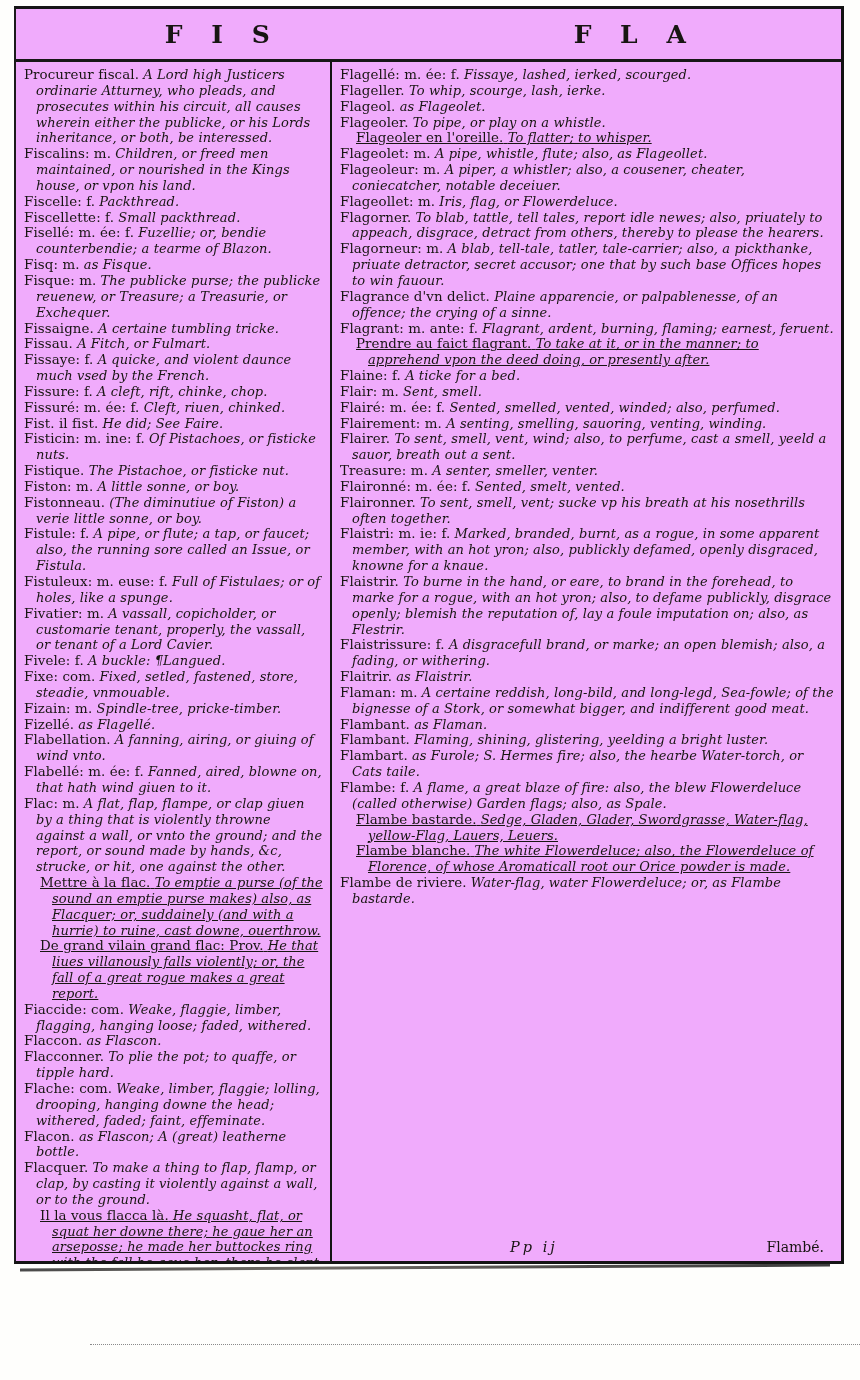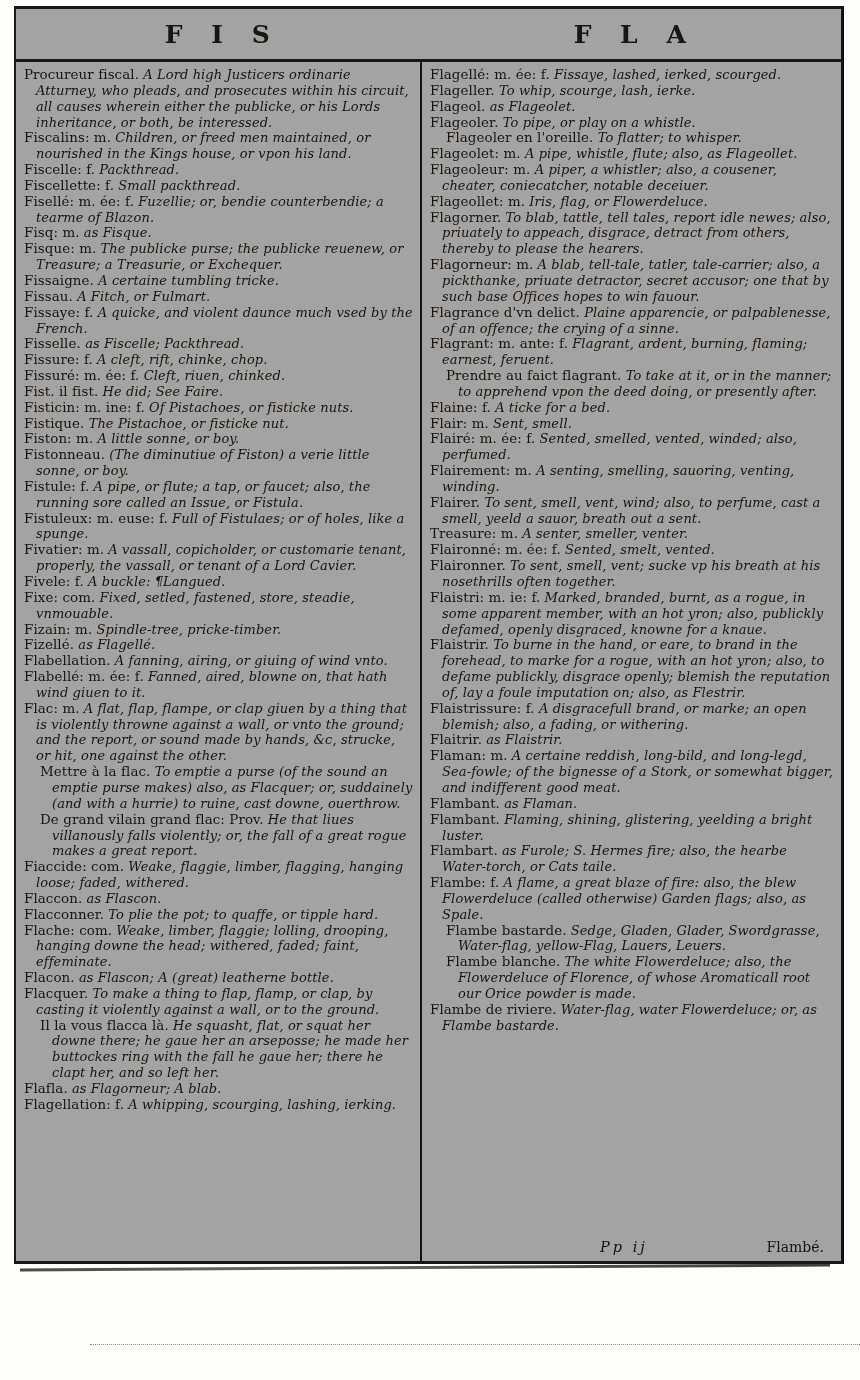--- a/index.html
+++ b/index.html
@@ -11,44 +11,44 @@
     position:relative;
     overflow:hidden;
   }
   .page { position:absolute; inset:0; background:#fefefc; }
   .frame {
     position:absolute; left:14px; top:6px; width:830px; height:1258px;
     border-left:2px solid #1b1b1b;
     border-right:3px solid #111;
     border-top:3px solid #151515;
     border-bottom:3px solid #151515;
-    background:#a3a3a3;
+    background:#f0abfc;
     box-sizing:border-box;
     display:flex; flex-direction:column;
   }
   .running-head {
     height:50px; display:flex; align-items:center;
     border-bottom:3px solid #171717;
     font-weight:bold; font-size:25px; letter-spacing:10px;
   }
   .running-head .half { flex:1; text-align:center; }
   .columns { flex:1; display:flex; min-height:0; }
   .col {
     box-sizing:border-box; overflow:hidden;
     display:flex; flex-direction:column;
     padding:5px 7px 4px 8px;
   }
-  .col-left  { width:406px; border-right:2px solid #141414; }
+  .col-left  { width:316px; border-right:2px solid #141414; }
   .col-right { flex:1; }
   p.entry {
     margin:0; font-size:13px; line-height:15.85px;
     text-indent:-12px; padding-left:12px;
     letter-spacing:0.1px;
   }
-  p.entry.sub { padding-left:28px; text-indent:-12px; }
+  p.entry.sub { padding-left:28px; text-indent:-12px;text-decoration:underline; }
   .head { font-style:normal; font-size:13.4px; }
   .body { font-style:italic; }
   .colophon {
     margin-top:auto; display:flex; align-items:flex-start;
     font-size:14.5px; padding:3px 10px 2px 0;
   }
   .colophon .sig { font-style:italic; margin-left:170px; letter-spacing:3px; }
   .colophon .catch { margin-left:auto; font-size:14px; }
   .scan-bottom-edge {
     position:absolute; left:90px; right:0; top:1344px;
@@ -74,21 +74,20 @@
           <p class="entry"><span class="head">Procureur fiscal.</span> <span class="body">A Lord high Justicers ordinarie Atturney, who pleads, and prosecutes within his circuit, all causes wherein either the publicke, or his Lords inheritance, or both, be interessed.</span></p>
           <p class="entry"><span class="head">Fiscalins: m.</span> <span class="body">Children, or freed men maintained, or nourished in the Kings house, or vpon his land.</span></p>
           <p class="entry"><span class="head">Fiscelle: f.</span> <span class="body">Packthread.</span></p>
           <p class="entry"><span class="head">Fiscellette: f.</span> <span class="body">Small packthread.</span></p>
           <p class="entry"><span class="head">Fisellé: m. ée: f.</span> <span class="body">Fuzellie; or, bendie counterbendie; a tearme of Blazon.</span></p>
           <p class="entry"><span class="head">Fisq: m.</span> <span class="body">as Fisque.</span></p>
           <p class="entry"><span class="head">Fisque: m.</span> <span class="body">The publicke purse; the publicke reuenew, or Treasure; a Treasurie, or Exchequer.</span></p>
           <p class="entry"><span class="head">Fissaigne.</span> <span class="body">A certaine tumbling tricke.</span></p>
           <p class="entry"><span class="head">Fissau.</span> <span class="body">A Fitch, or Fulmart.</span></p>
           <p class="entry"><span class="head">Fissaye: f.</span> <span class="body">A quicke, and violent daunce much vsed by the French.</span></p>
-          <p class="entry"><span class="head">Fisselle.</span> <span class="body">as Fiscelle; Packthread.</span></p>
           <p class="entry"><span class="head">Fissure: f.</span> <span class="body">A cleft, rift, chinke, chop.</span></p>
           <p class="entry"><span class="head">Fissuré: m. ée: f.</span> <span class="body">Cleft, riuen, chinked.</span></p>
           <p class="entry"><span class="head">Fist. il fist.</span> <span class="body">He did; See Faire.</span></p>
           <p class="entry"><span class="head">Fisticin: m. ine: f.</span> <span class="body">Of Pistachoes, or fisticke nuts.</span></p>
           <p class="entry"><span class="head">Fistique.</span> <span class="body">The Pistachoe, or fisticke nut.</span></p>
           <p class="entry"><span class="head">Fiston: m.</span> <span class="body">A little sonne, or boy.</span></p>
           <p class="entry"><span class="head">Fistonneau.</span> <span class="body">(The diminutiue of Fiston) a verie little sonne, or boy.</span></p>
           <p class="entry"><span class="head">Fistule: f.</span> <span class="body">A pipe, or flute; a tap, or faucet; also, the running sore called an Issue, or Fistula.</span></p>
           <p class="entry"><span class="head">Fistuleux: m. euse: f.</span> <span class="body">Full of Fistulaes; or of holes, like a spunge.</span></p>
           <p class="entry"><span class="head">Fivatier: m.</span> <span class="body">A vassall, copicholder, or customarie tenant, properly, the vassall, or tenant of a Lord Cavier.</span></p>

